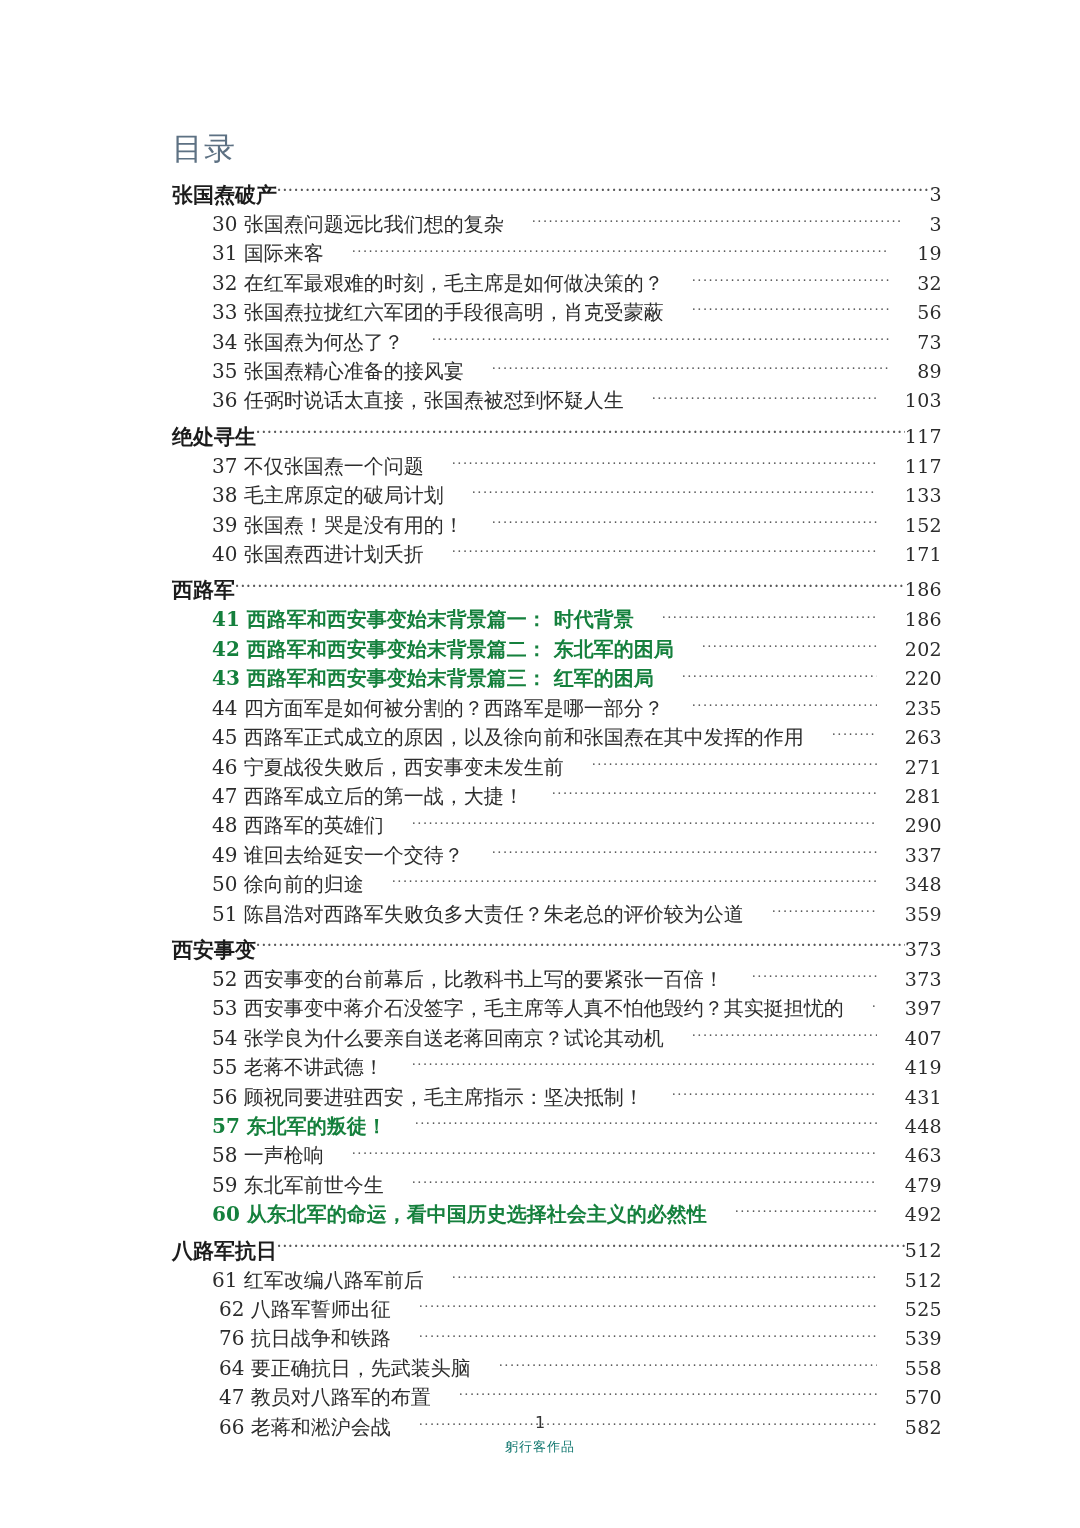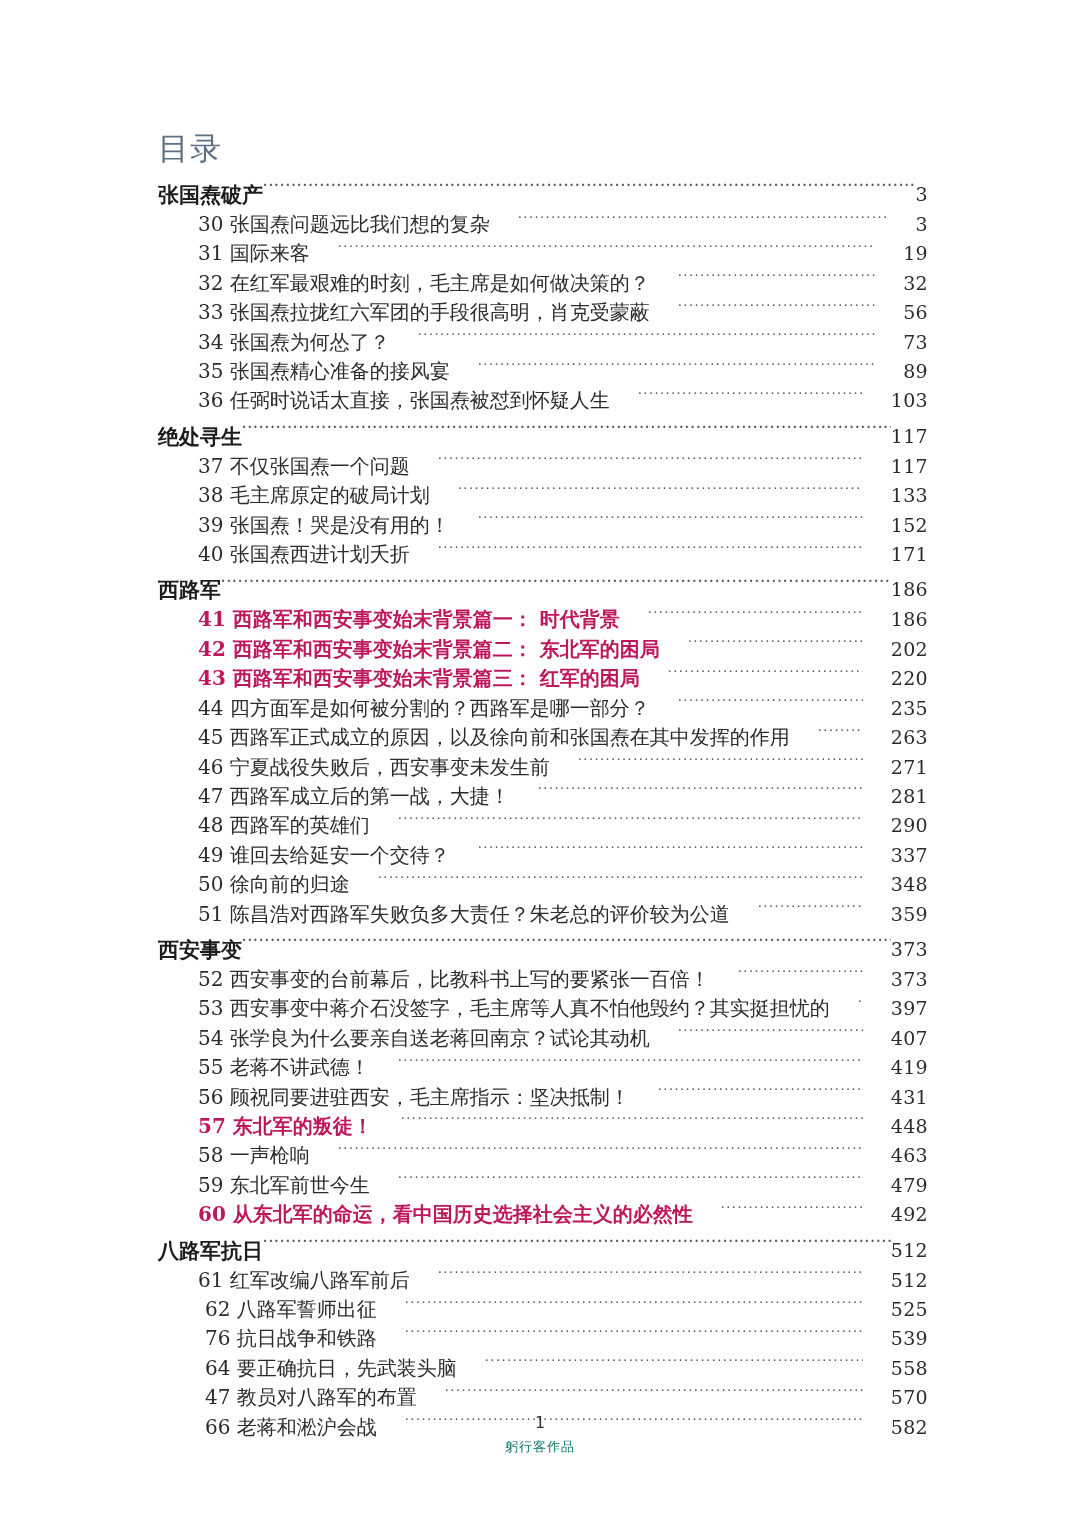--- a/index.html
+++ b/index.html
@@ -19,39 +19,39 @@
   .page {
     position: absolute;
     left: 0; top: 0;
     width: 1080px;
     height: 1528px;
     overflow: hidden;
   }
 
   .toc {
     position: absolute;
-    left: 158px;
+    left: 172px;
     top: 128px;
     width: 770px;
   }
 
   .toc-title {
     font-family: "DejaVu Serif", "Liberation Serif", serif;
     font-size: 31px;
     line-height: 40px;
     color: #5d7183;
     letter-spacing: 1px;
     margin: 0 0 11px 0;
     font-weight: 400;
   }
 
   
   .row {
     display: flex;
-    align-items: flex-start;
+    align-items: center;
     width: 770px;
     white-space: nowrap;
     color: #2c2c2c;
   }
 
   .row .label {
     flex: 0 0 auto;
     font-family: "DejaVu Serif", "Liberation Serif", serif;
   }
 
@@ -100,21 +100,21 @@
     margin-left: 40px;
     width: 730px;
     font-size: 20px;
     line-height: 29.4px;
     font-weight: 400;
     gap: 28px;
   }
   .lvl2 .label { font-size: 20px; }
   .lvl2 .page-no { font-size: 19px; }
 
-  .lvl2.strong .label { font-weight: 700; color: #be185d; }
+  .lvl2.strong .label { font-weight: 700; color: #15803d; }
   .lvl2.strong .page-no { font-weight: 400; }
 
   .lvl2.indent-more { margin-left: 47px; width: 723px; }
 
   
   .sec-gap { height: 5px; }
 
   
   .footer {
     position: absolute;

